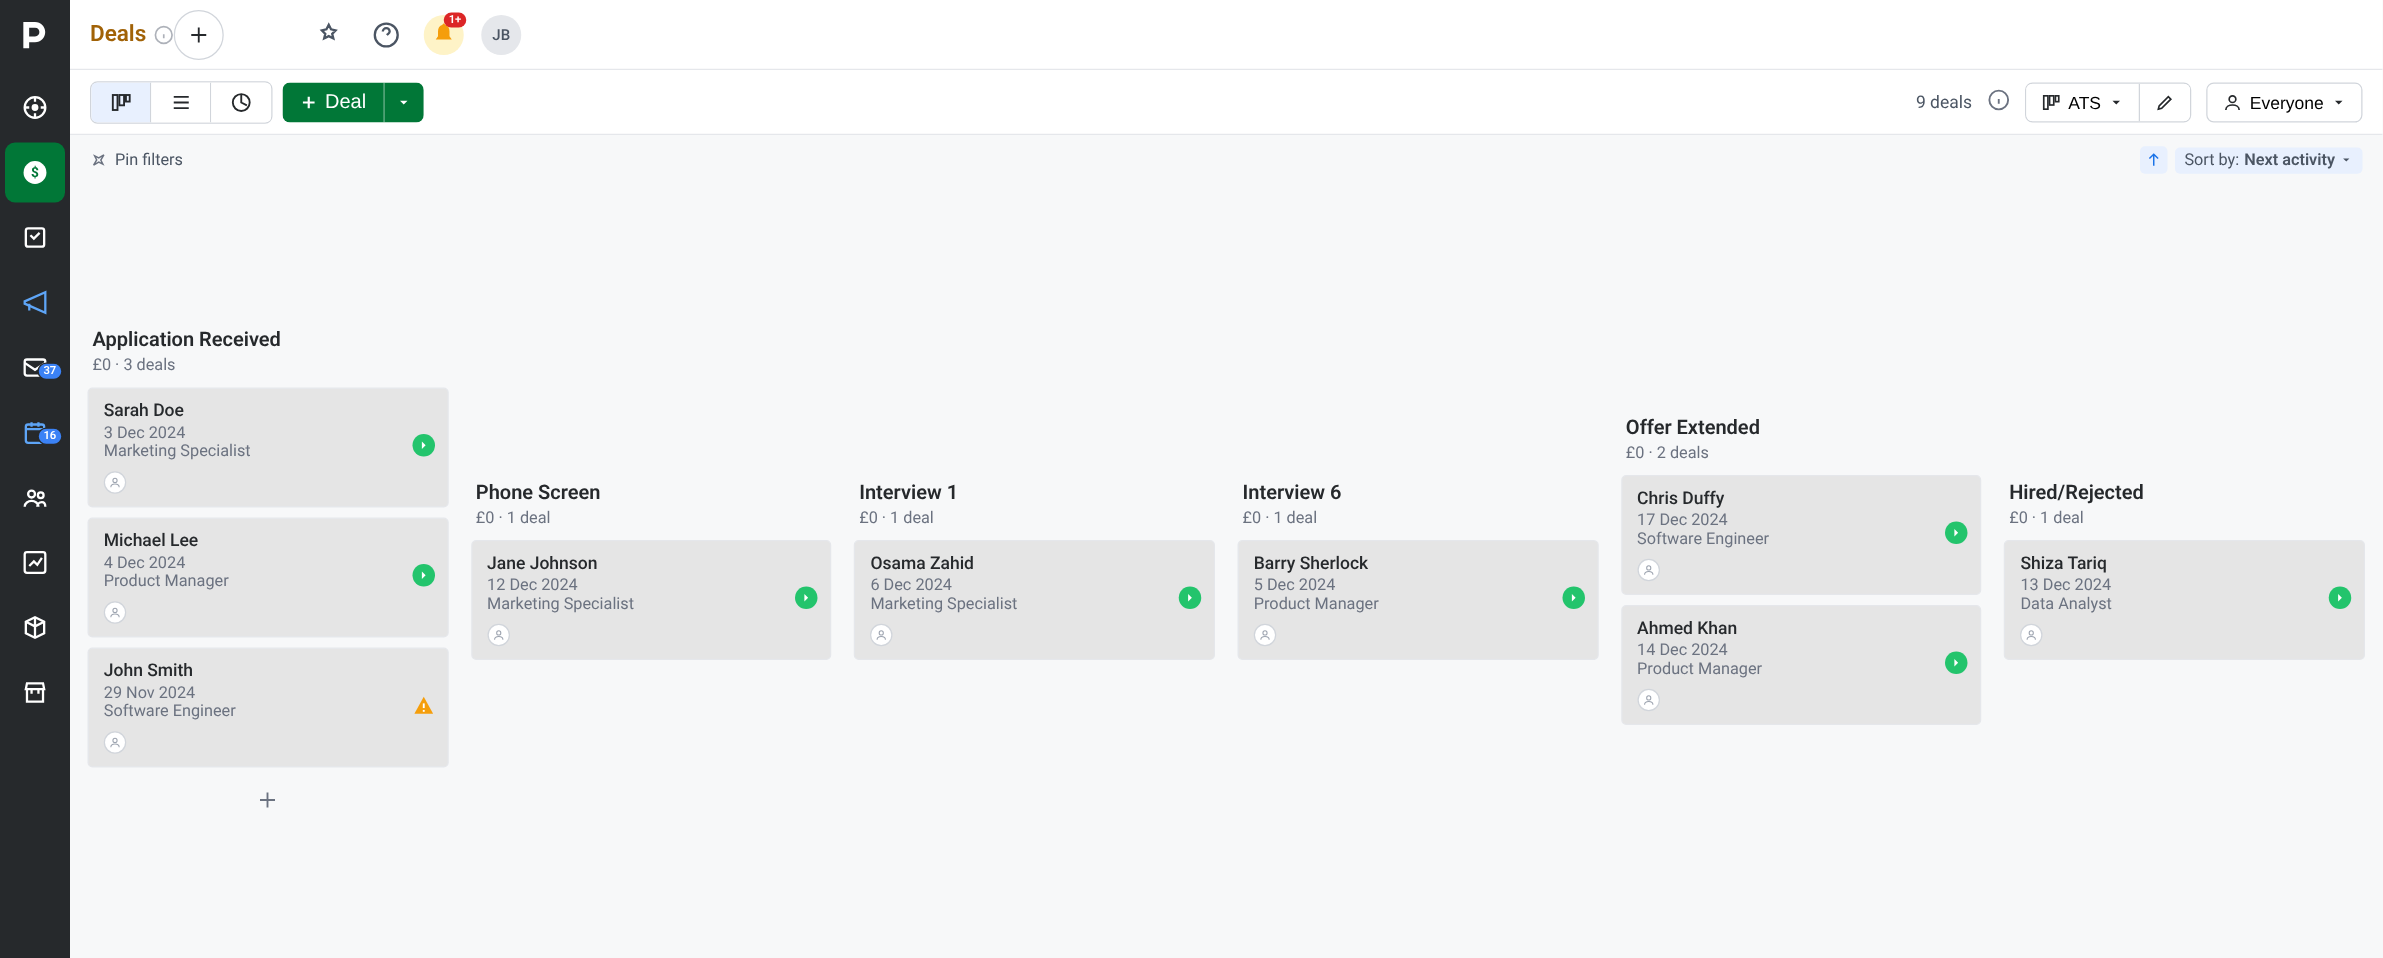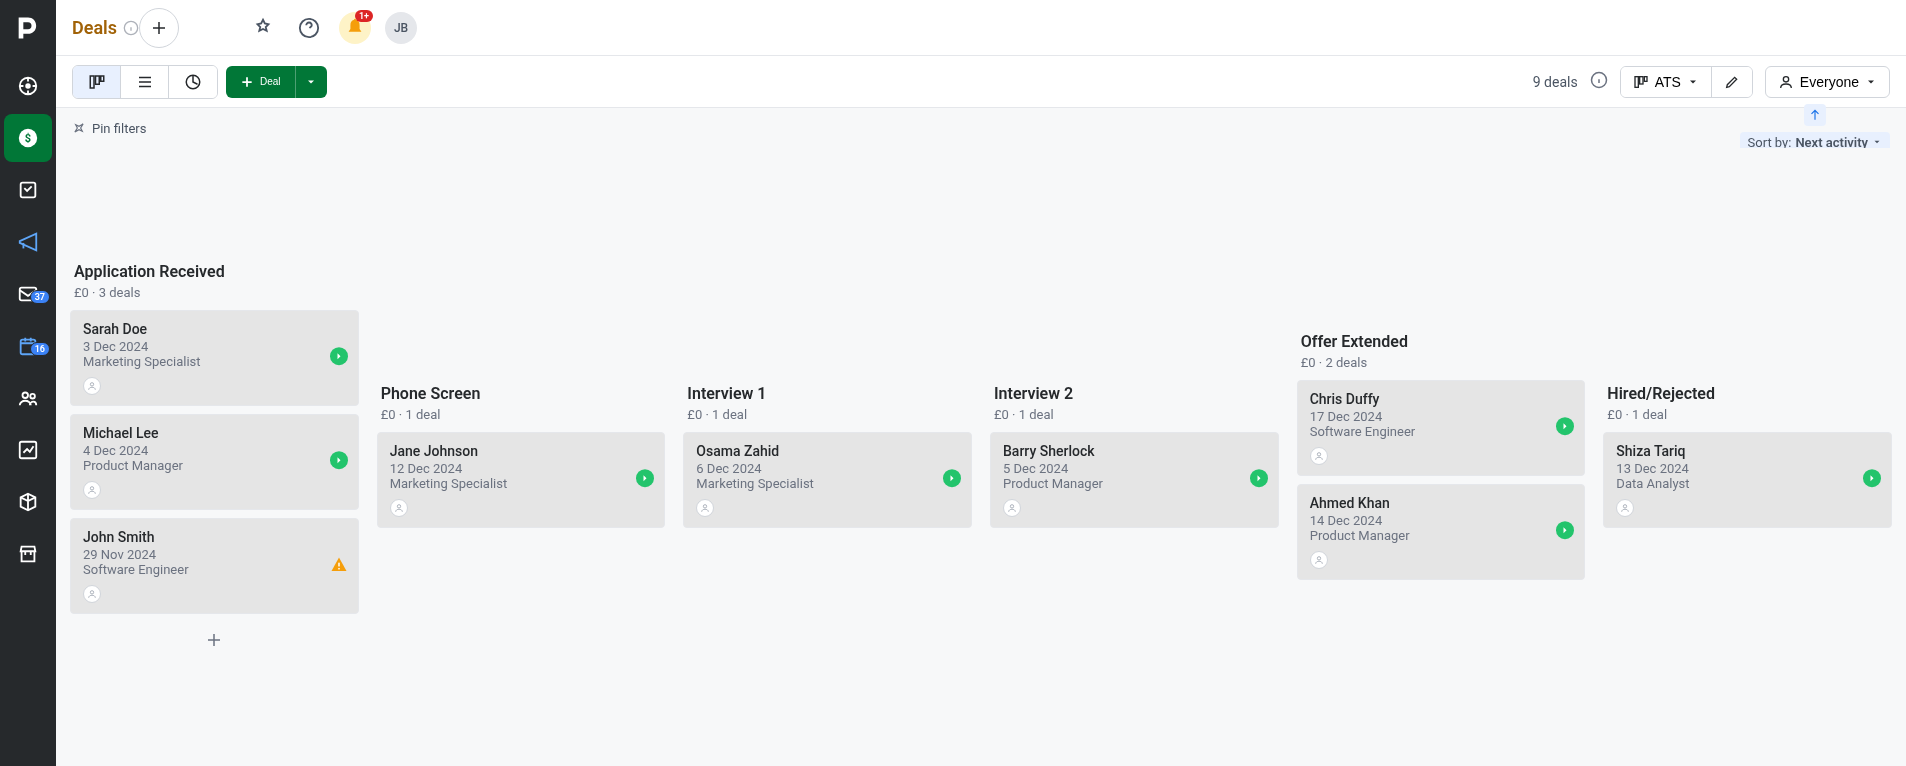--- a/index.html
+++ b/index.html
@@ -27,34 +27,34 @@
 .notif-wrap .header-icon { background: #fef3c7; border-radius: 50%; padding: 4px; }
 .avatar { width: 32px; height: 32px; border-radius: 50%; background: #e5e7eb; display: flex; align-items: center; justify-content: center; font-size: 12px; font-weight: 500; color: #4b5563; cursor: pointer; }
 
 
 .toolbar { position: fixed; left: 56px; top: 56px; right: 0; height: 52px; background: #fff; display: flex; align-items: center; padding: 0 16px; gap: 8px; border-bottom: 1px solid #e5e7eb; }
 .view-group { display: flex; border: 1px solid #d1d5db; border-radius: 6px; overflow: hidden; }
 .view-btn { width: 48px; height: 32px; display: flex; align-items: center; justify-content: center; background: #fff; border: none; border-right: 1px solid #d1d5db; cursor: pointer; }
 .view-btn:last-child { border-right: none; }
 .view-btn.active { background: #e8f0fe; }
 .deal-btn-group { display: flex; border-radius: 6px; overflow: hidden; }
-.deal-btn { background: #017737; color: #fff; border: none; height: 32px; padding: 0 14px; display: flex; align-items: center; gap: 6px; font-weight: 500; font-size: 10px; cursor: pointer; }
+.deal-btn { background: #017737; color: #fff; border: none; height: 32px; padding: 0 14px; display: flex; align-items: center; gap: 6px; font-weight: 500; font-size: 16px; cursor: pointer; }
 .deal-split { background: #017737; border: none; border-left: 1px solid rgba(255,255,255,0.3); width: 32px; height: 32px; display: flex; align-items: center; justify-content: center; color: #fff; cursor: pointer; }
 .toolbar-right { margin-left: auto; display: flex; align-items: center; gap: 12px; }
 .deal-count { font-size: 14px; color: #4b5563; }
 .info-icon { color: #6b7280; cursor: pointer; }
 .pipeline-group { display: flex; border: 1px solid #d1d5db; border-radius: 6px; overflow: hidden; height: 32px; }
 .pipeline-btn { background: #fff; border: none; padding: 0 12px; display: flex; align-items: center; gap: 6px; font-size: 14px; cursor: pointer; border-right: 1px solid #d1d5db; }
 .pipeline-btn:last-child { border-right: none; }
 .everyone-btn { border: 1px solid #d1d5db; border-radius: 6px; height: 32px; padding: 0 12px; background: #fff; display: flex; align-items: center; gap: 6px; font-size: 14px; cursor: pointer; }
 
 
 .filter-row { position: fixed; left: 56px; top: 108px; right: 0; height: 40px; background: #f7f8f9; display: flex; align-items: center; padding: 0 16px; justify-content: space-between; }
 .pin-filters { display: flex; align-items: center; gap: 6px; font-size: 13px; color: #4b5563; cursor: pointer; }
-.sort-wrap { display: flex; align-items: center; gap: 6px; flex-direction: column; }
+.sort-wrap { display: flex; align-items: center; gap: 6px; }
 .sort-arrow { width: 22px; height: 22px; background: #e8f0fe; border-radius: 4px; display: flex; align-items: center; justify-content: center; color: #1a73e8; cursor: pointer; }
 .sort-label { background: #e8f0fe; border-radius: 4px; padding: 3px 8px; font-size: 13px; color: #4b5563; display: flex; align-items: center; gap: 4px; cursor: pointer; }
 .sort-label b { font-weight: 600; }
 
 
 .board { position: fixed; left: 56px; top: 148px; right: 0; bottom: 0; background: #f7f8f9; display: flex; padding: 12px 8px; gap: 6px; overflow-x: auto; align-items: center; }
 .column { flex: 1; min-width: 240px; display: flex; flex-direction: column; }
 .col-header { padding: 6px 10px 10px; }
 .col-title { font-size: 16px; font-weight: 600; color: #26292c; margin-bottom: 4px; }
 .col-meta { font-size: 13px; color: #6b7280; }
@@ -379,21 +379,21 @@
         </div>
         <div class="card-status ok">
           <svg width="12" height="12" viewBox="0 0 24 24" fill="#fff">
             <path d="M9 6l6 6-6 6z"></path>
           </svg>
         </div>
       </div>
     </div>
     <div class="column">
     <div class="col-header">
-      <div class="col-title">Interview 2</div>
+      <div class="col-title">Interview 6</div>
       <div class="col-meta">£0 · 1 deal</div>
     </div>
       <div class="card">
         <div class="card-name">Barry Sherlock</div>
         <div class="card-date">5 Dec 2024</div>
         <div class="card-role">Product Manager</div>
         <div class="card-avatar">
           <svg viewBox="0 0 24 24" fill="none" stroke="#9ca3af" stroke-width="2">
             <circle cx="12" cy="8" r="4"></circle>
             <path d="M4 21c0-4 4-6 8-6s8 2 8 6"></path>

